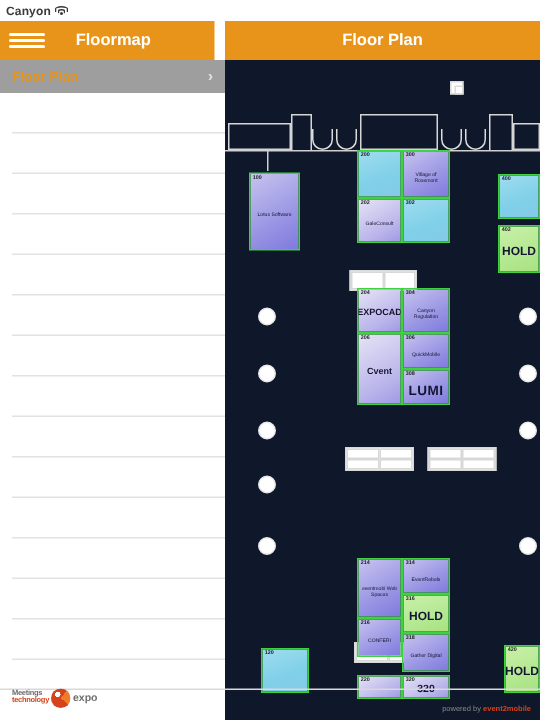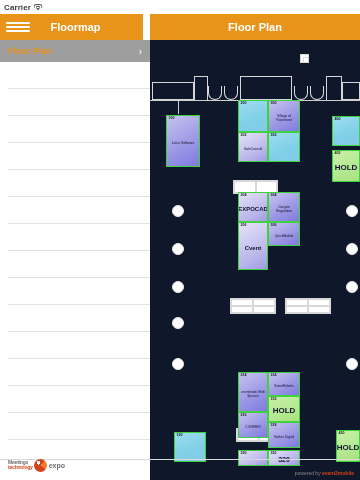--- a/index.html
+++ b/index.html
@@ -136,21 +136,21 @@
     content:""; position:absolute; left:2px; top:2px; width:4px; height:4px; border:1px solid #dadada;
   }
 </style>
 </head>
 <body>
 
 <div id="app">
 
   <div class="statusbar">
     <div class="sb-left">
-      <span class="sb-carrier">Carrier</span>
+      <span class="sb-carrier">Canyon</span>
       <span class="wifi-icon">
           <i></i>
           <i></i>
           <i></i>
         </span>
     </div>
   </div>
 
   <div class="navbar left">
     <div class="hamburger">
@@ -280,20 +280,24 @@
           <span class="bname ">Canyon Regulation</span>
         </div>
         <div class="booth pale" style="left: 88px; top: 182px; width: 30px; height: 48px;">
           <span class="bnum">206</span>
           <span class="bname mid">Cvent</span>
         </div>
         <div class="booth violet" style="left: 118px; top: 182px; width: 32px; height: 24px;">
           <span class="bnum">306</span>
           <span class="bname ">QuickMobile</span>
         </div>
+        <div class="booth violet" style="left: 118px; top: 206px; width: 32px; height: 24px;">
+          <span class="bnum">308</span>
+          <span class="bname big">LUMI</span>
+        </div>
         <div class="booth violet" style="left: 88px; top: 332px; width: 30px; height: 40px;">
           <span class="bnum">214</span>
           <span class="bname ">eventmobi Web Spaces</span>
         </div>
         <div class="booth violet" style="left: 118px; top: 332px; width: 32px; height: 24px;">
           <span class="bnum">314</span>
           <span class="bname ">EventRebels</span>
         </div>
         <div class="booth green" style="left: 118px; top: 356px; width: 32px; height: 26px;">
           <span class="bnum">316</span>

